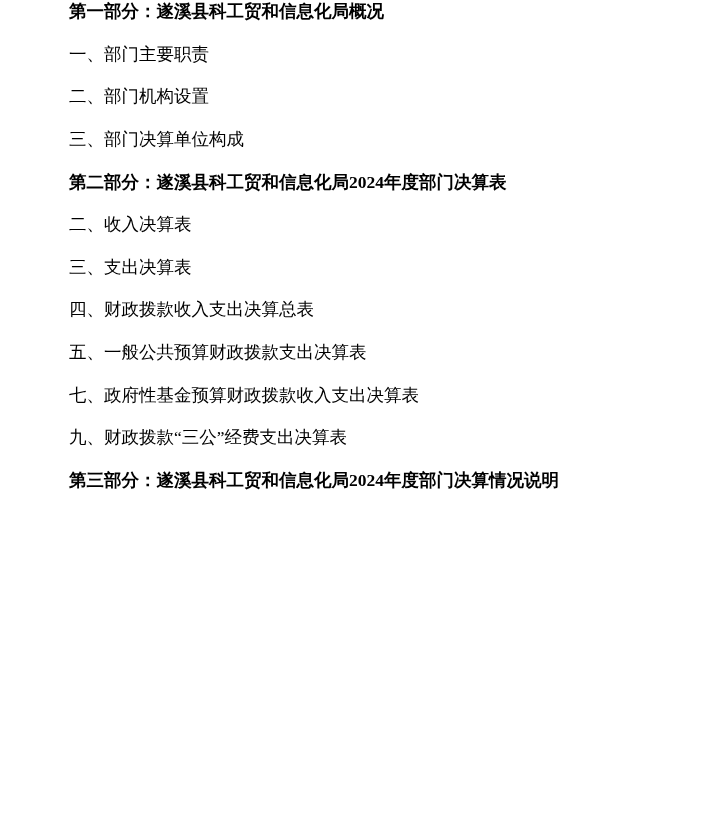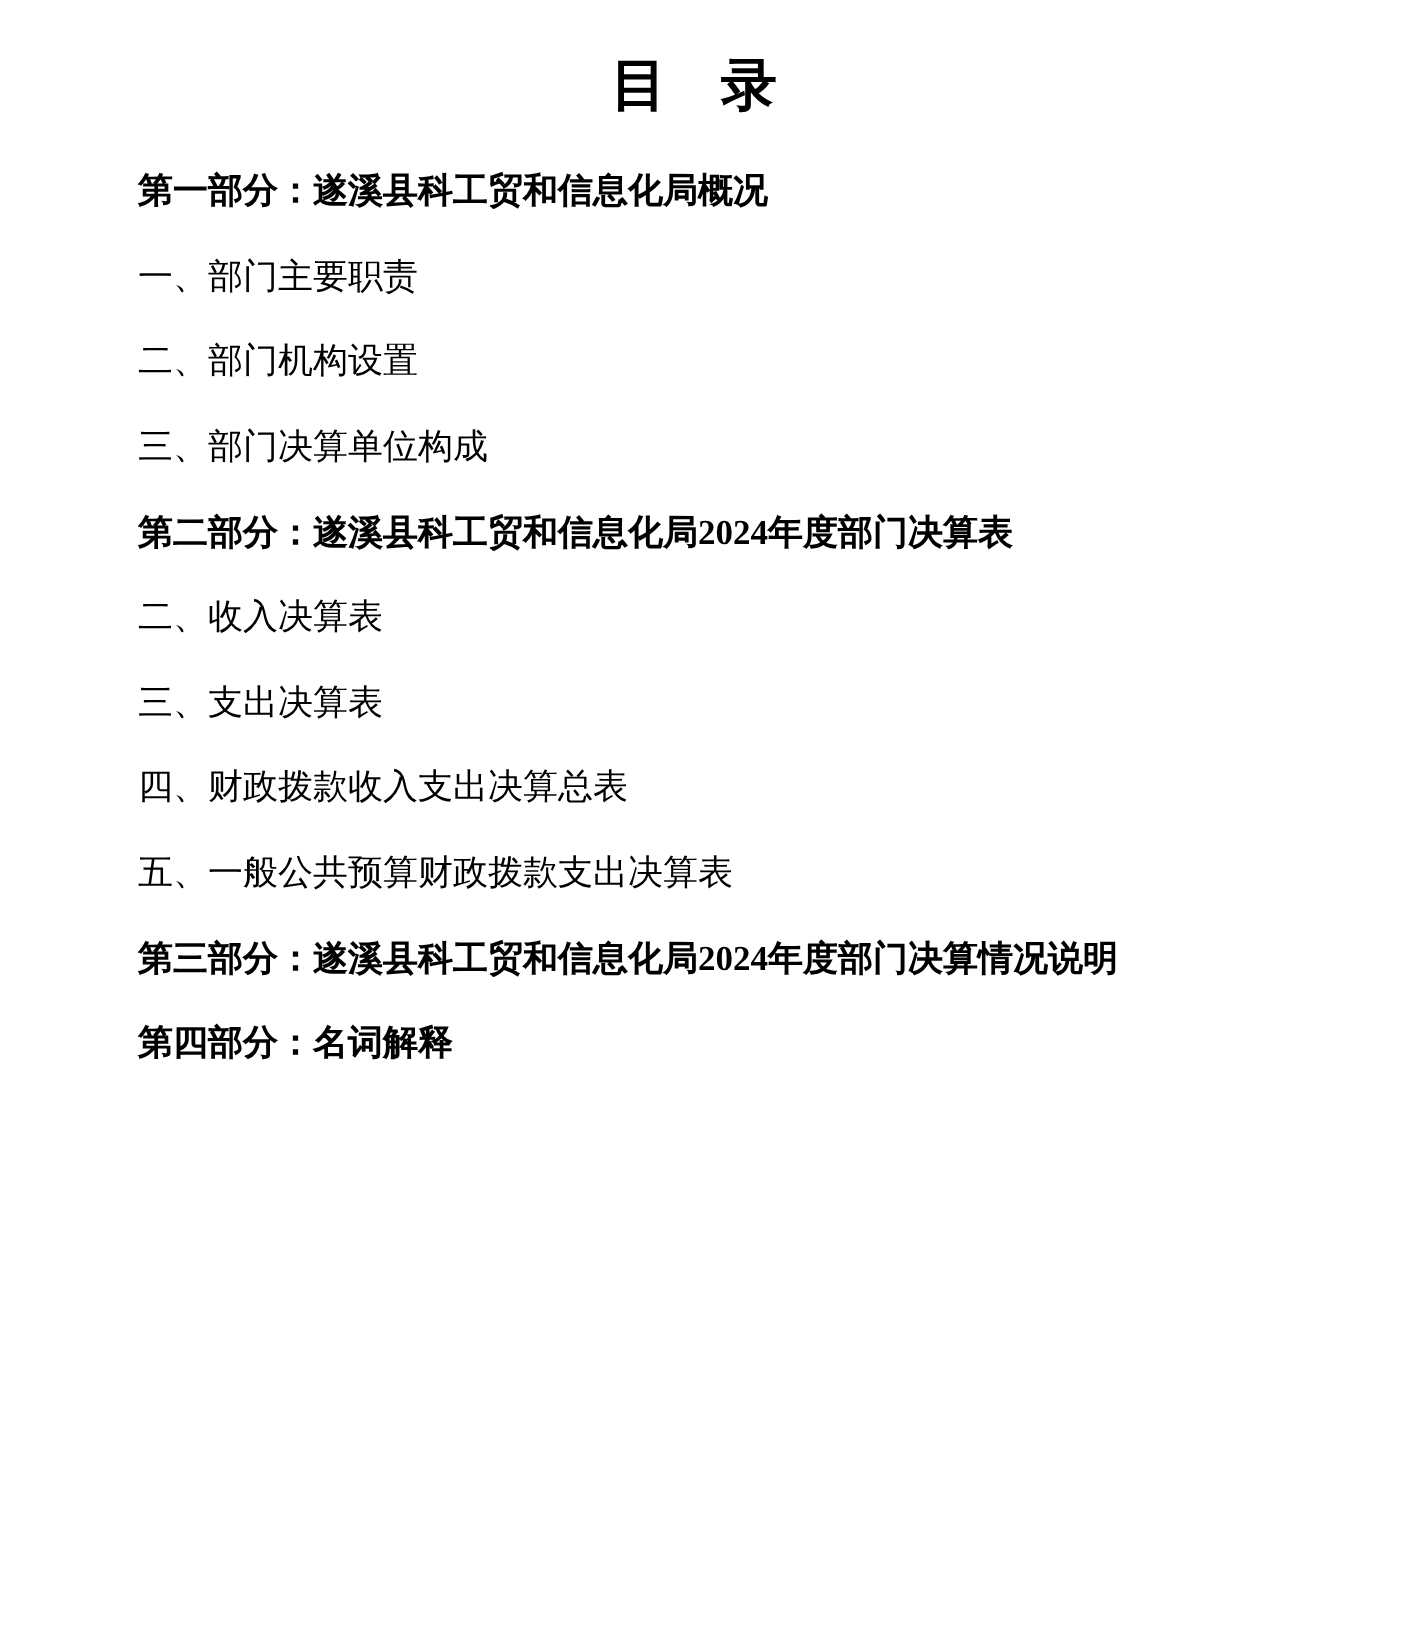--- a/index.html
+++ b/index.html
@@ -49,21 +49,20 @@
   }
   .entry.part .cont {
     display: inline;
   }
 </style>
 </head>
 <body>
 
 <div class="page">
 
-  <div class="doc-title">目 录</div>
 
   <div class="toc">
 
     <div class="entry part">
       <span class="cont">第一部分：遂溪县科工贸和信息化局概况</span>
     </div>
 
     <div class="entry item">
       <span class="cont">一、部门主要职责</span>
     </div>
@@ -91,25 +90,28 @@
 
     <div class="entry item">
       <span class="cont">四、财政拨款收入支出决算总表</span>
     </div>
 
     <div class="entry item">
       <span class="cont">五、一般公共预算财政拨款支出决算表</span>
     </div>
 
 
+    <div class="entry item">
+      <span class="cont">七、政府性基金预算财政拨款收入支出决算表</span>
+    </div>
 
 
+    <div class="entry item">
+      <span class="cont">九、财政拨款“三公”经费支出决算表</span>
+    </div>
 
     <div class="entry part">
       <span class="cont">第三部分：遂溪县科工贸和信息化局2024年度部门决算情况说明</span>
     </div>
 
-    <div class="entry part">
-      <span class="cont">第四部分：名词解释</span>
-    </div>
 
   </div>
 </div>
 
 </body></html>

